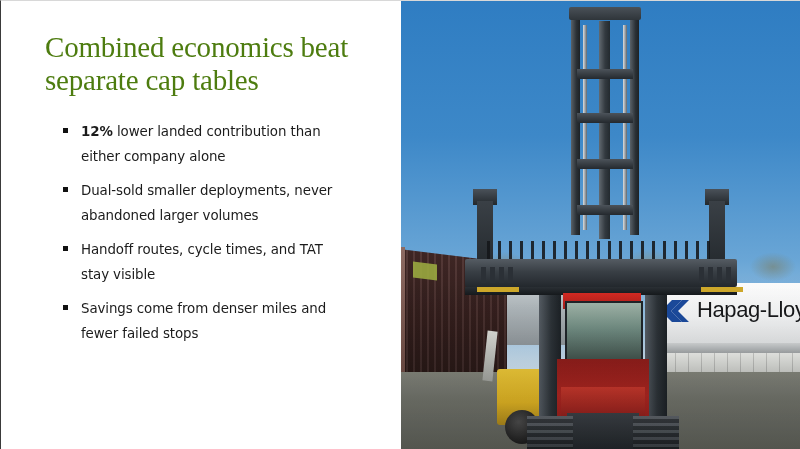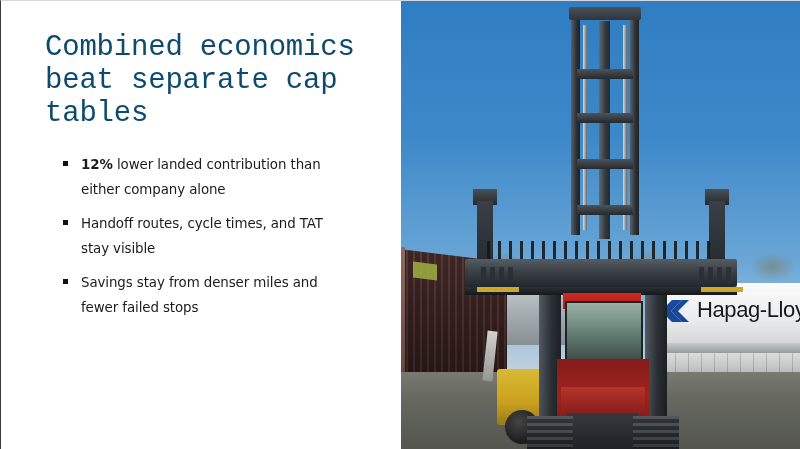--- a/index.html
+++ b/index.html
@@ -9,22 +9,22 @@
     position:relative;width:800px;height:449px;overflow:hidden;background:#fff;
     border-top:1px solid #d8d8d8;border-left:1px solid #3a3a3a;box-sizing:border-box;
   }
 
   
   .text-panel{
     position:absolute;left:0;top:0;width:400px;height:449px;background:#ffffff;
     box-sizing:border-box;padding:30px 44px 0 44px;
   }
   .slide-title{
-    font-family:Liberation Mono, monospace;
-    font-weight:300;font-size:29px;line-height:33px;color:#0c4a6e;
+    font-family:Liberation Serif, serif;
+    font-weight:300;font-size:29px;line-height:33px;color:#4d7c0f;
     letter-spacing:-0.2px;margin:0 0 22px 0;max-width:320px;
   }
   .bullet-list{list-style:none;margin:12px;padding:0;}
   .bullet-item{
     position:relative;padding-left:24px;margin-bottom:9px;
     font-size:13.4px;line-height:25px;color:#1b1b1b;font-weight:400;
     font-family:"DejaVu Sans","Liberation Sans",sans-serif;letter-spacing:-0.1px;
   }
   .bullet-marker{
     position:absolute;left:6px;top:9px;width:5px;height:5px;background:#111;
@@ -257,30 +257,31 @@
 
     <ul class="bullet-list">
 
       <li class="bullet-item">
         <span class="bullet-marker"></span>
         <b>12%</b><span> lower landed contribution than either company alone</span>
       </li>
 
       <li class="bullet-item">
         <span class="bullet-marker"></span>
+        <span>Dual-sold smaller deployments, never abandoned larger volumes</span>
       </li>
 
       <li class="bullet-item">
         <span class="bullet-marker"></span>
         <span>Handoff routes, cycle times, and TAT stay visible</span>
       </li>
 
       <li class="bullet-item">
         <span class="bullet-marker"></span>
-        <span>Savings stay from denser miles and fewer failed stops</span>
+        <span>Savings come from denser miles and fewer failed stops</span>
       </li>
 
     </ul>
   </div>
 
   <div class="photo">
 
     <div class="sky"></div>
     <div class="treeline"></div>
 

